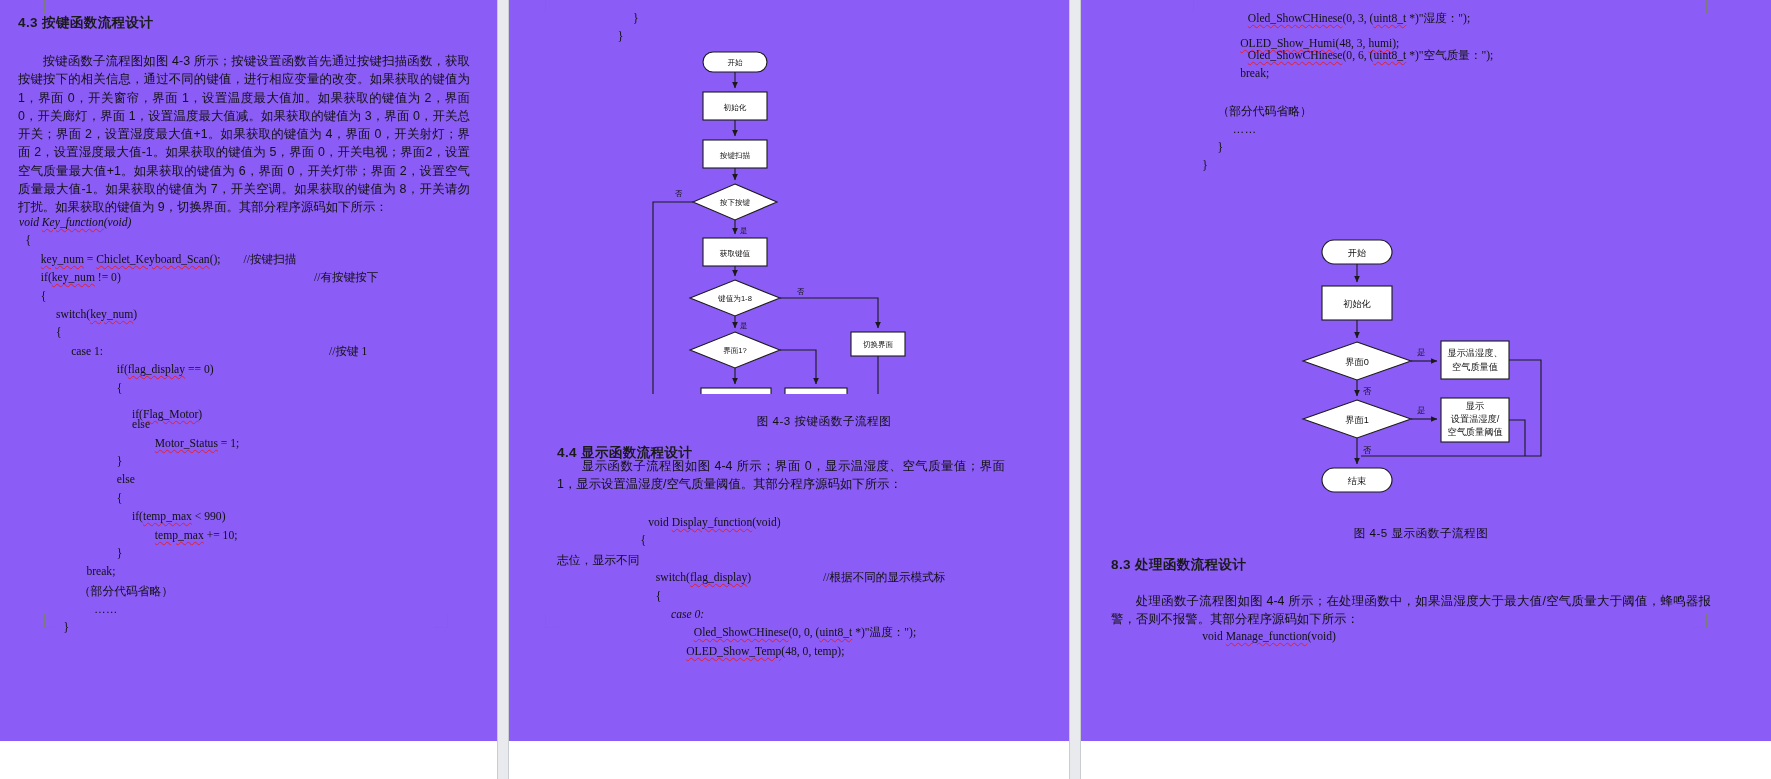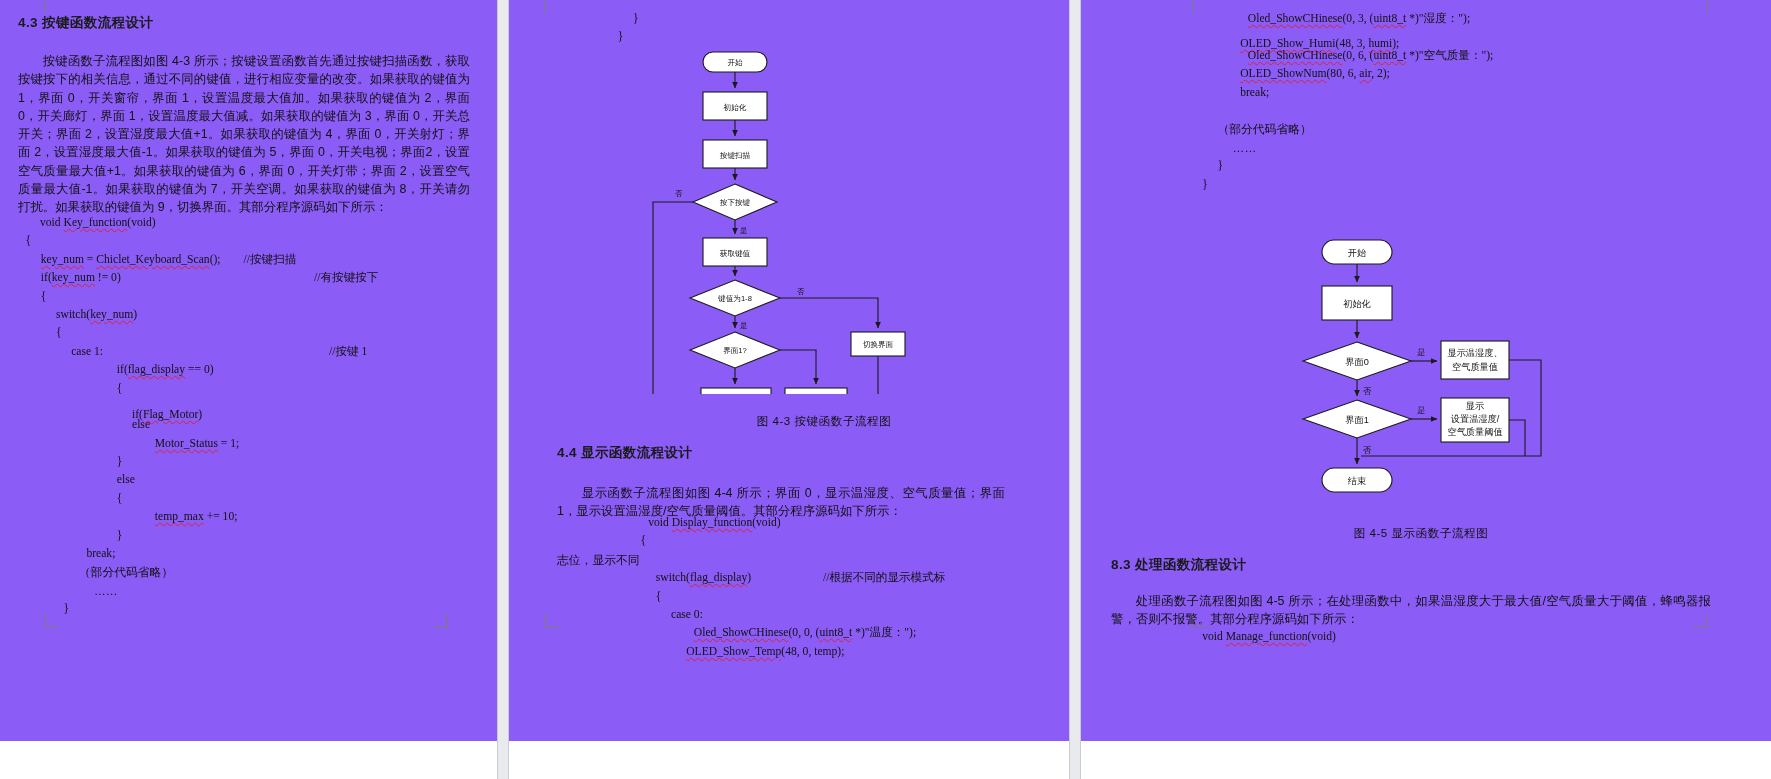--- a/index.html
+++ b/index.html
@@ -70,21 +70,21 @@
     <div class="crop tl" style="left:44px;top:-1px;"></div>
     <div class="crop bl" style="left:44px;bottom:113px;"></div>
     <div class="crop br" style="right:49px;bottom:113px;"></div>
 
     <h2 class="heading" style="position:absolute;left:18px;top:14px;">4.3  按键函数流程设计</h2>
 
     <div class="body-para" style="position:absolute;left:18px;top:52px;width:452px;">按键函数子流程图如图 4-3 所示；按键设置函数首先通过按键扫描函数，获取按键按下的相关信息，通过不同的键值，进行相应变量的改变。如果获取的键值为 1，界面 0，开关窗帘，界面 1，设置温度最大值加。如果获取的键值为 2，界面 0，开关廊灯，界面 1，设置温度最大值减。如果获取的键值为 3，界面 0，开关总开关；界面 2，设置湿度最大值+1。如果获取的键值为 4，界面 0，开关射灯；界面 2，设置湿度最大值-1。如果获取的键值为 5，界面 0，开关电视；界面2，设置空气质量最大值+1。如果获取的键值为 6，界面 0，开关灯带；界面 2，设置空气质量最大值-1。如果获取的键值为 7，开关空调。如果获取的键值为 8，开关请勿打扰。如果获取的键值为 9，切换界面。其部分程序源码如下所示：</div>
 
     <div id="p1code" style="position:absolute;left:18px;top:214px;width:460px;">
         <div style="position: relative; height: 18.4px;">
-          <span class="code" style="position: absolute; left: 22px;">void <span class="sq">Key_function</span>(void)</span>
+          <span class="code" style="position: absolute; left: 1px; font-style: italic;">void <span class="sq">Key_function</span>(void)</span>
         </div>
         <div style="position: relative; height: 18.4px;">
           <span class="code" style="position: absolute; left: 7.6px;">{</span>
         </div>
         <div style="position: relative; height: 18.4px;">
           <span class="code" style="position: absolute; left: 22.8px;"><span class="sq">key_num</span> = <span class="sq">Chiclet_Keyboard_Scan</span>();</span>
           <span class="code cmt" style="position: absolute; left: 225.5px;">//按键扫描</span>
         </div>
         <div style="position: relative; height: 18.4px;">
           <span class="code" style="position: absolute; left: 22.8px;">if(<span class="sq">key_num</span> != 0)</span>
@@ -119,20 +119,23 @@
           <span class="code" style="position: absolute; left: 136.8px;"><span class="sq">Motor_Status</span> = 1;</span>
         </div>
         <div style="position: relative; height: 18.4px;">
           <span class="code" style="position: absolute; left: 98.8px;">}</span>
         </div>
         <div style="position: relative; height: 18.4px;">
           <span class="code" style="position: absolute; left: 98.8px;">else</span>
         </div>
         <div style="position: relative; height: 18.4px;">
           <span class="code" style="position: absolute; left: 98.8px;">{</span>
+        </div>
+        <div style="position: relative; height: 18.4px;">
+          <span class="code" style="position: absolute; left: 114px;">if(<span class="sq">temp_max</span> &lt; 990)</span>
         </div>
         <div style="position: relative; height: 18.4px;">
           <span class="code" style="position: absolute; left: 136.8px;"><span class="sq">temp_max</span> += 10;</span>
         </div>
         <div style="position: relative; height: 18.4px;">
           <span class="code" style="position: absolute; left: 98.8px;">}</span>
         </div>
         <div style="position: relative; height: 18.4px;">
           <span class="code" style="position: absolute; left: 68.4px;">break;</span>
         </div>
@@ -236,40 +239,40 @@
           <text x="158" y="250">否</text>
           <text x="101" y="284">是</text>
         </g>
       </svg>
     </div>
 
     <div class="figcap" style="position:absolute;left:150px;top:414px;width:330px;">图 4-3    按键函数子流程图</div>
 
     <h2 class="heading" style="position:absolute;left:48px;top:444px;">4.4  显示函数流程设计</h2>
 
-    <div class="body-para" style="position:absolute;left:48px;top:484px;width:448px;">显示函数子流程图如图 4-4 所示；界面 0，显示温湿度、空气质量值；界面 1，显示设置温湿度/空气质量阈值。其部分程序源码如下所示：</div>
+    <div class="body-para" style="position:absolute;left:48px;top:457px;width:448px;">显示函数子流程图如图 4-4 所示；界面 0，显示温湿度、空气质量值；界面 1，显示设置温湿度/空气质量阈值。其部分程序源码如下所示：</div>
 
     <div id="p2code" style="position:absolute;left:48px;top:514px;width:470px;">
         <div style="position: relative; height: 18.4px;">
           <span class="code" style="position: absolute; left: 91.2px;">void <span class="sq">Display_function</span>(void)</span>
         </div>
         <div style="position: relative; height: 18.4px;">
           <span class="code" style="position: absolute; left: 83.6px;">{</span>
         </div>
         <div style="position: relative; height: 18.4px;">
           <span class="code cjk" style="position: absolute; left: 0px; font-family: &quot;Liberation Sans&quot;, sans-serif; font-size: 11.8px;">志位，显示不同</span>
         </div>
         <div style="position: relative; height: 18.4px;">
           <span class="code" style="position: absolute; left: 98.8px;">switch(<span class="sq">flag_display</span>)</span>
           <span class="code cmt" style="position: absolute; left: 266px;">//根据不同的显示模式标</span>
         </div>
         <div style="position: relative; height: 18.4px;">
           <span class="code" style="position: absolute; left: 98.8px;">{</span>
         </div>
-        <div style="position: relative; height: 18.4px;">
+        <div style="position: relative; height: 18.4px; font-style: italic;">
           <span class="code" style="position: absolute; left: 114px;">case 0:</span>
         </div>
         <div style="position: relative; height: 18.4px;">
           <span class="code" style="position: absolute; left: 136.8px;"><span class="sq">Oled_ShowCHinese</span>(0, 0, (<span class="sq">uint8_t</span> *)"温度：");</span>
         </div>
         <div style="position: relative; height: 18.4px;">
           <span class="code" style="position: absolute; left: 129.2px;"><span class="sq">OLED_Show_Temp</span>(48, 0, temp);</span>
         </div>
       </div>
   </div>
@@ -284,23 +287,20 @@
 
     <div id="p3codetop" style="position:absolute;left:30px;top:10px;width:600px;">
         <div style="position: relative; height: 18.4px;">
           <span class="code" style="position: absolute; left: 136.8px;"><span class="sq">Oled_ShowCHinese</span>(0, 3, (<span class="sq">uint8_t</span> *)"湿度：");</span>
         </div>
         <div style="position: relative; height: 18.4px;">
           <span class="code" style="position: absolute; left: 129.2px; margin-top: 7px;"><span class="sq">OLED_Show_Humi</span>(48, 3, <span class="sq">humi</span>);</span>
         </div>
         <div style="position: relative; height: 18.4px;">
           <span class="code" style="position: absolute; left: 136.8px;"><span class="sq">Oled_ShowCHinese</span>(0, 6, (<span class="sq">uint8_t</span> *)"空气质量：");</span>
-        </div>
-        <div style="position: relative; height: 18.4px;">
-          <span class="code" style="position: absolute; left: 129.2px;"><span class="sq">OLED_ShowNum</span>(80, 6, <span class="sq">air</span>, 2);</span>
         </div>
         <div style="position: relative; height: 18.4px;">
           <span class="code" style="position: absolute; left: 129.2px;">break;</span>
         </div>
         <div style="position: relative; height: 18.4px;">
           <span class="code" style="position: absolute; left: 0px;"></span>
         </div>
         <div style="position: relative; height: 18.4px;">
           <span class="code cjk" style="position: absolute; left: 106.4px; font-family: &quot;Liberation Sans&quot;, sans-serif; font-size: 11.8px;">（部分代码省略）</span>
         </div>
@@ -362,21 +362,21 @@
           <text x="232" y="179">是</text>
           <text x="178" y="219">否</text>
         </g>
       </svg>
     </div>
 
     <div class="figcap" style="position:absolute;left:130px;top:526px;width:420px;">图 4-5    显示函数子流程图</div>
 
     <h2 class="heading" style="position:absolute;left:30px;top:556px;">8.3  处理函数流程设计</h2>
 
-    <div class="body-para" style="position:absolute;left:30px;top:592px;width:600px;">处理函数子流程图如图 4-5 所示；在处理函数中，如果温湿度大于最大值/空气质量大于阈值，蜂鸣器报警，否则不报警。其部分程序源码如下所示：</div>
+    <div class="body-para" style="position:absolute;left:30px;top:592px;width:600px;">处理函数子流程图如图 4-4 所示；在处理函数中，如果温湿度大于最大值/空气质量大于阈值，蜂鸣器报警，否则不报警。其部分程序源码如下所示：</div>
 
     <div id="p3code" style="position:absolute;left:30px;top:628px;width:600px;">
         <div style="position: relative; height: 18.4px;">
           <span class="code" style="position: absolute; left: 91.2px;">void <span class="sq">Manage_function</span>(void)</span>
         </div>
       </div>
   </div>
 
 </div>
 

